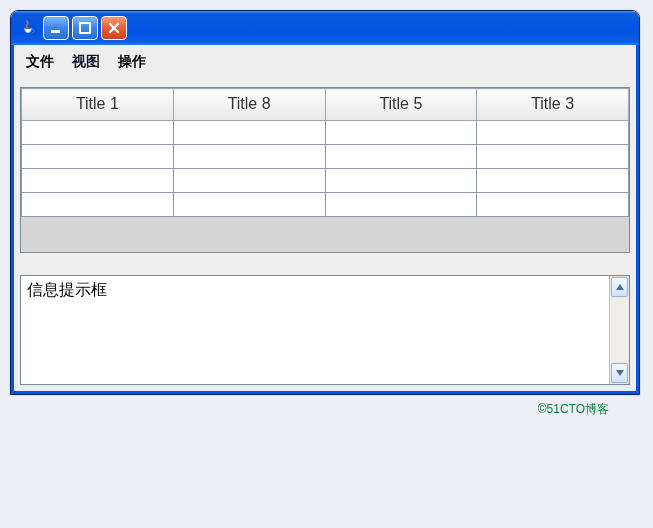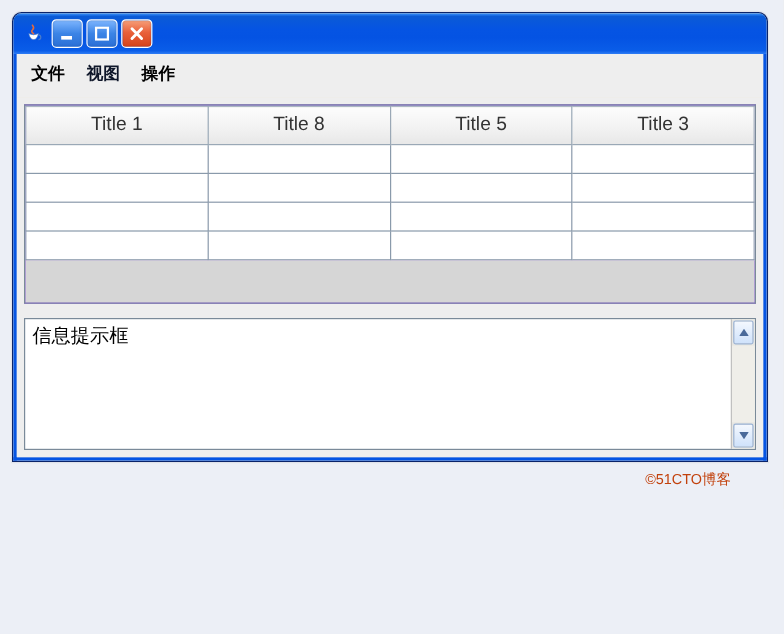--- a/index.html
+++ b/index.html
@@ -105,21 +105,21 @@
   td {
     border: 1px solid #8a9aab;
     height: 24px;
     background: #fff;
   }
   .table-gray {
     background: #d6d6d6;
     height: 90px;
   }
   .msgbox-wrap {
-    margin-top: 12px;
+    margin-top: 22px;
     border: 1px solid #7a8a99;
     display: flex;
     background: #fff;
     height: 110px;
   }
   .msgbox {
     flex: 1;
     padding: 4px 6px;
     font-size: 16px;
     font-family: SimSun, serif;
@@ -143,21 +143,21 @@
     align-items: center;
     justify-content: center;
     font-size: 10px;
     color: #4a6a9a;
   }
   .strack { flex: 1; background: #efeee9; }
   .watermark {
     position: relative;
     text-align: right;
     padding: 6px 34px 0 0;
-    color: #c2410c;
+    color: #15803d;
     font-size: 12px;
   }
 </style>
 </head>
 <body>
 
 <div class="window">
 
   <div class="titlebar">
     <span class="java-icon">

